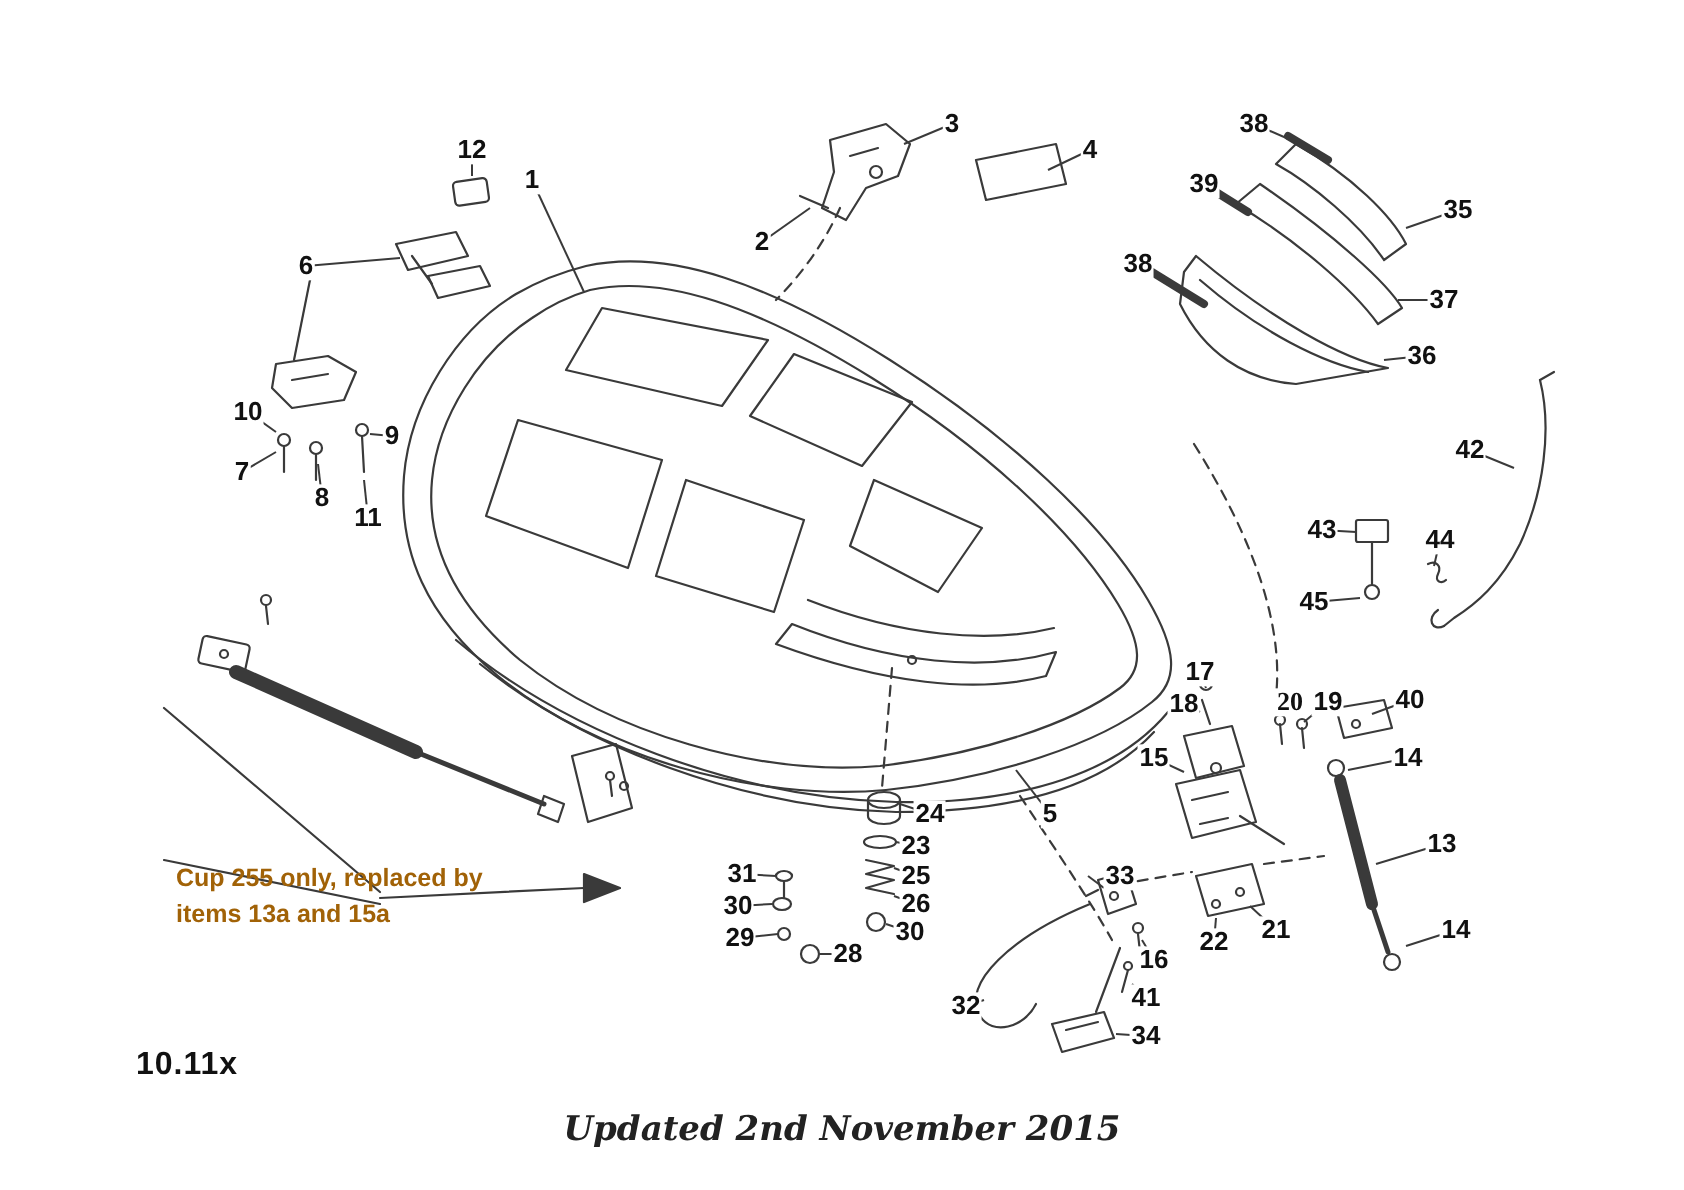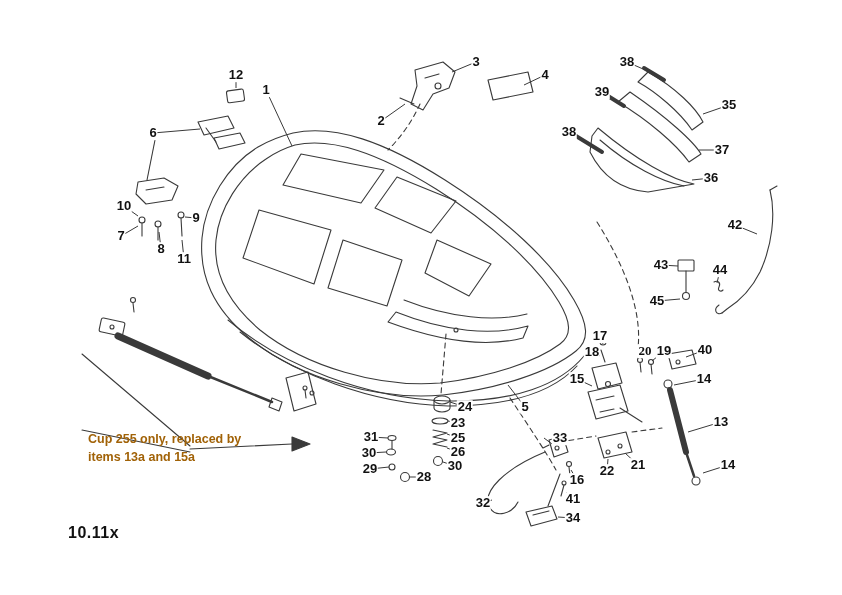--- a/index.html
+++ b/index.html
@@ -278,14 +278,15 @@
       <div class="callout" style="left: 720px; top: 270px;">44</div>
       <div class="callout" style="left: 657px; top: 301px;">45</div>
     </div>
 
   <div class="note">Cup 255 only, replaced by
 items 13a and 15a</div>
 
 
   <div class="code">10.11x</div>
 
+  <div class="footer">Updated 2nd November 2015</div>
 
 </div>
 
 </body></html>

